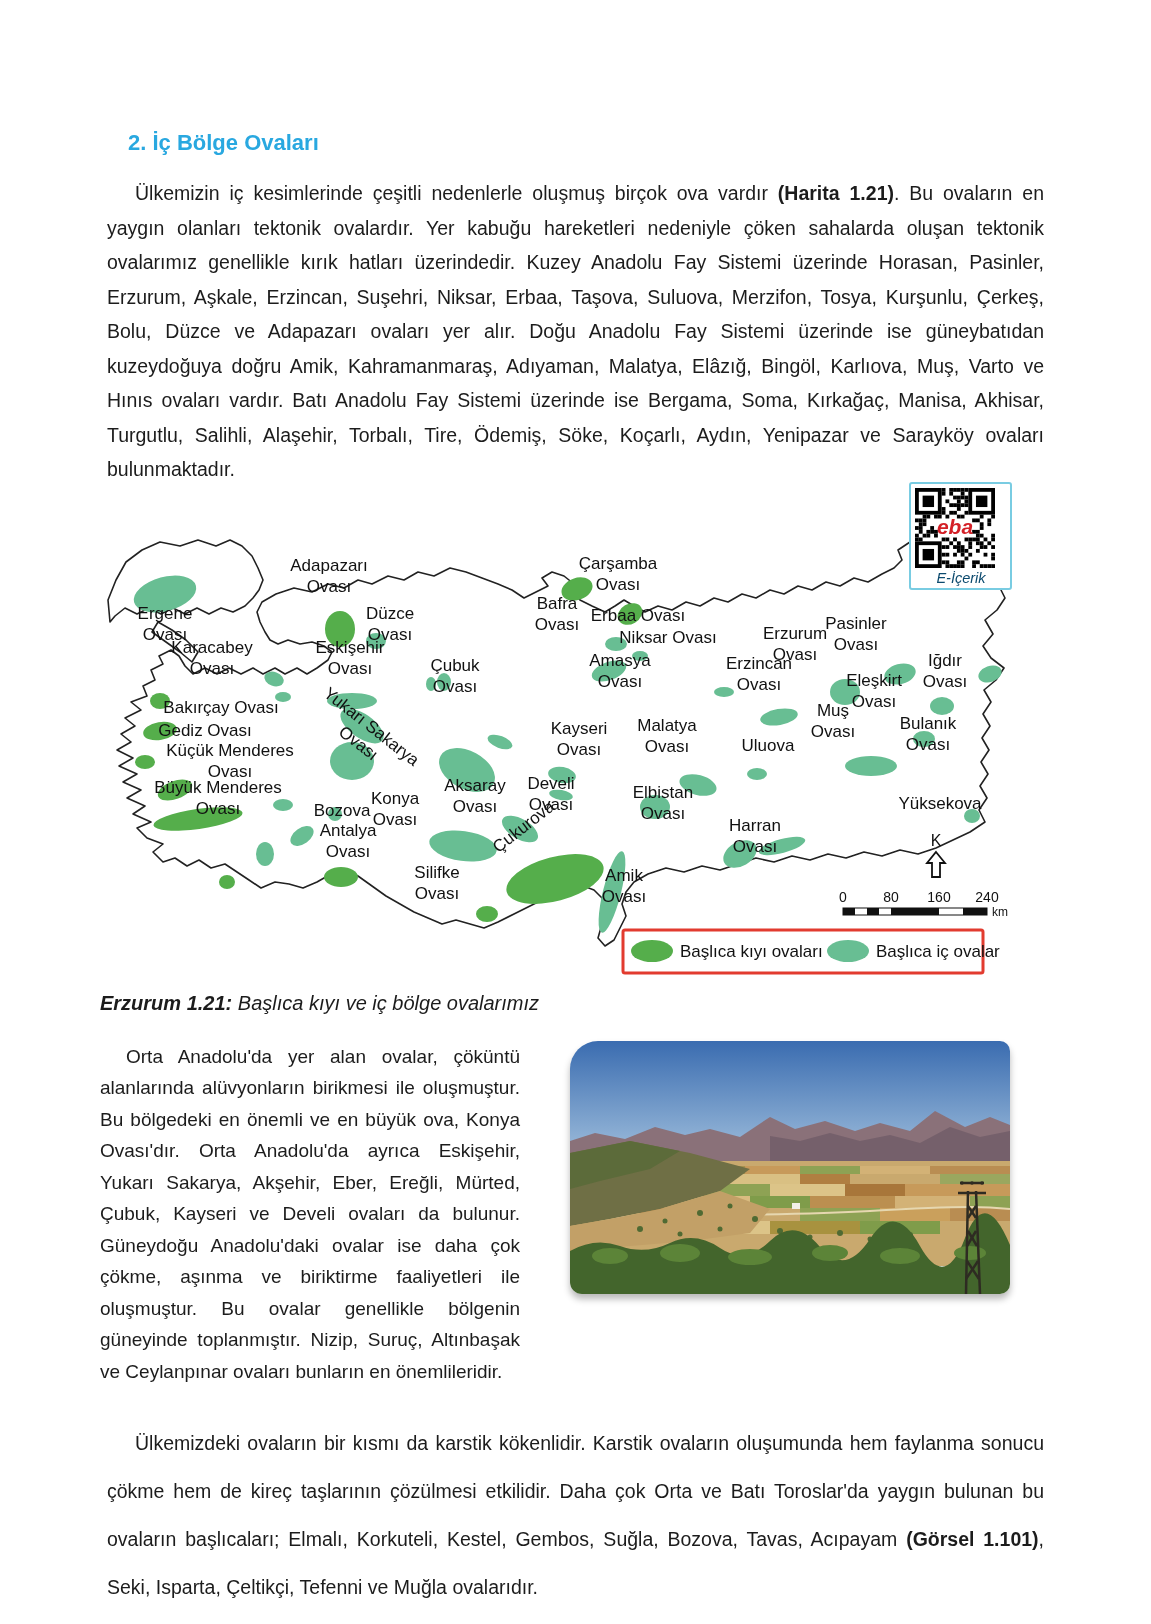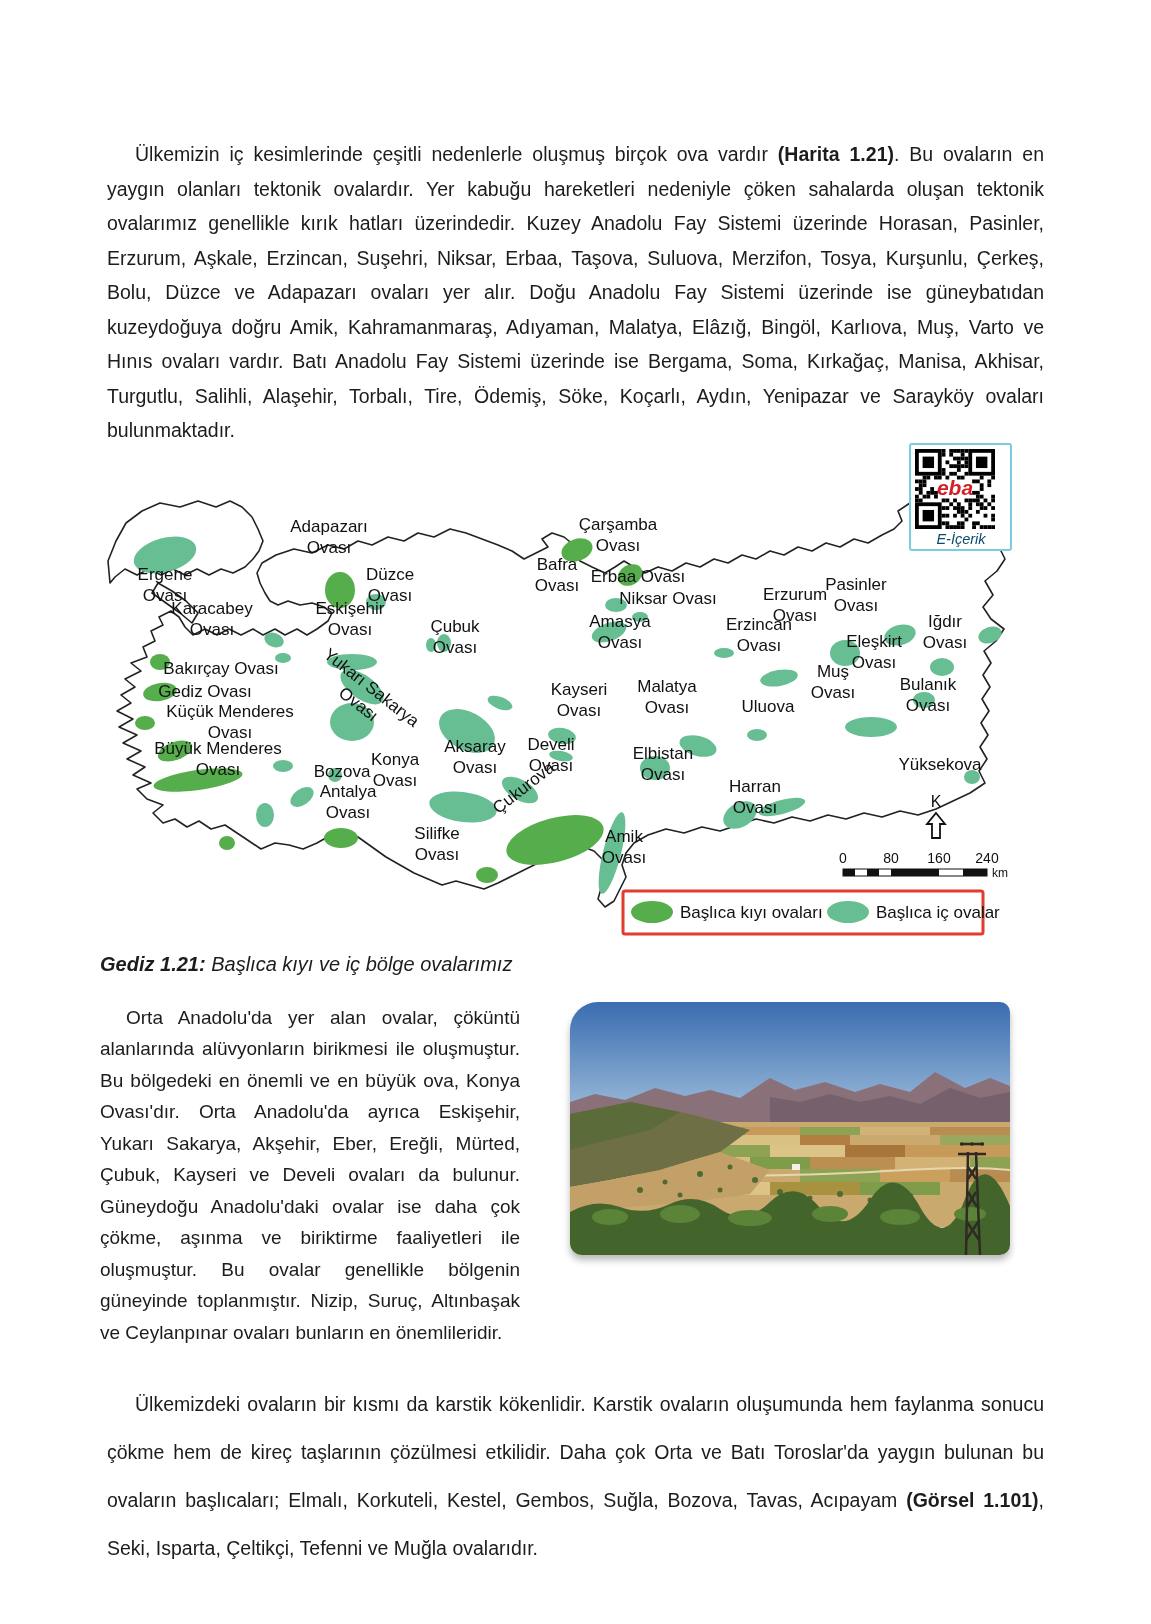--- a/index.html
+++ b/index.html
@@ -21,20 +21,21 @@
   .photo-caption{margin:16px 0 0 4px;font-size:20px;font-style:italic;}
   .karst{margin-top:32px;line-height:48px;}
   .pageno{text-align:center;font-size:19px;font-weight:bold;margin-top:52px;}
   text{font-family:"Liberation Sans",sans-serif;}
 </style>
 </head>
 <body>
 
 <div class="page">
 
+  <h2 class="heading" style="color: rgb(41, 168, 224);"><span>2. İç Bölge Ovaları</span></h2>
 
   <p class="bodytext para"><span>Ülkemizin iç kesimlerinde çeşitli nedenlerle oluşmuş birçok ova vardır </span><b>(Harita 1.21)</b><span>. Bu ovaların en yaygın olanları tektonik ovalardır. Yer kabuğu hareketleri nedeniyle çöken sahalarda oluşan tektonik ovalarımız genellikle kırık hatları üzerindedir. Kuzey Anadolu Fay Sistemi üzerinde Horasan, Pasinler, Erzurum, Aşkale, Erzincan, Suşehri, Niksar, Erbaa, Taşova, Suluova, Merzifon, Tosya, Kurşunlu, Çerkeş, Bolu, Düzce ve Adapazarı ovaları yer alır. Doğu Anadolu Fay Sistemi üzerinde ise güneybatıdan kuzeydoğuya doğru Amik, Kahramanmaraş, Adıyaman, Malatya, Elâzığ, Bingöl, Karlıova, Muş, Varto ve Hınıs ovaları vardır. Batı Anadolu Fay Sistemi üzerinde ise Bergama, Soma, Kırkağaç, Manisa, Akhisar, Turgutlu, Salihli, Alaşehir, Torbalı, Tire, Ödemiş, Söke, Koçarlı, Aydın, Yenipazar ve Sarayköy ovaları bulunmaktadır.</span></p>
 
   <div class="map-figure">
     <svg id="map-svg" viewBox="0 0 910 482" width="910" height="482">
         <path d="M162,108 L176,100 194,94 212,98 228,90 244,94 258,86 272,90 288,82 304,86 318,78 334,82 350,74 366,78 382,84 398,90 412,96 424,104 436,98 448,92 442,84 452,78 464,82 474,90 472,98 480,106 492,112 505,118 515,112 524,106 534,112 545,118 558,112 572,116 586,108 600,112 614,104 628,108 642,100 656,104 670,96 684,100 698,92 712,96 726,88 740,92 754,84 768,88 782,80 794,74 802,66 798,56 810,48 824,52 838,44 852,48 866,42 878,48 886,58 882,70 892,80 899,92 905,104 897,116 885,126 893,140 883,152 891,164 904,174 896,186 884,196 891,208 883,220 890,232 882,244 889,256 881,268 888,280 880,292 887,304 879,316 885,328 870,338 853,346 836,354 818,360 800,356 782,362 764,358 746,364 728,360 710,366 692,362 674,368 656,364 638,370 620,376 602,372 584,378 566,374 548,380 534,388 526,398 522,410 526,422 520,434 514,446 505,452 498,444 502,430 506,416 502,404 494,396 478,390 462,396 446,404 430,412 414,420 398,428 384,434 370,430 356,426 342,430 328,424 314,418 300,410 286,402 272,392 258,382 245,376 231,380 217,388 203,394 189,390 175,388 161,394 149,386 137,378 125,370 111,374 99,366 87,372 75,364 63,368 53,358 63,350 47,344 37,334 51,328 33,320 45,312 27,304 41,296 23,288 37,280 19,272 33,264 17,256 31,248 21,240 35,232 25,224 41,216 31,208 47,202 43,192 55,186 51,176 63,170 59,162 71,156 79,162 85,172 93,180 105,174 117,180 129,174 141,180 153,174 163,180 175,174 185,180 197,174 207,180 217,174 228,166 232,158 224,152 212,148 200,150 188,146 178,150 170,146 165,138 160,128 157,118 Z" fill="#ffffff" stroke="#222222" stroke-width="1.6" stroke-linejoin="round"></path>
         <path d="M10,128 L8,106 16,86 26,68 42,56 60,48 80,52 98,46 116,52 130,46 142,52 152,62 158,74 163,86 159,96 153,104 145,112 133,118 121,114 109,120 97,114 85,120 73,114 61,120 49,114 37,120 25,114 15,122 Z" fill="#ffffff" stroke="#222222" stroke-width="1.6" stroke-linejoin="round"></path>
         <path d="M58,128 L72,136 86,146 98,158 92,168 80,158 66,148 52,138 Z" fill="#ffffff" stroke="#222222" stroke-width="1.6" stroke-linejoin="round"></path>
         <ellipse cx="65" cy="100" rx="32" ry="17" transform="rotate(-15 65 100)" fill="#68be93"></ellipse>
         <ellipse cx="240" cy="135" rx="15" ry="18" transform="rotate(0 240 135)" fill="#55ae4b"></ellipse>
@@ -271,21 +272,21 @@
           <rect x="60.95238095238095" y="7.619047619047619" width="11.428571428571427" height="11.428571428571427" fill="#000"></rect>
           <rect x="0" y="53.33333333333333" width="26.666666666666664" height="26.666666666666664" fill="#000"></rect>
           <rect x="3.8095238095238093" y="57.14285714285714" width="19.047619047619047" height="19.047619047619047" fill="#fff"></rect>
           <rect x="7.619047619047619" y="60.95238095238095" width="11.428571428571427" height="11.428571428571427" fill="#000"></rect>
           <text x="40" y="46" text-anchor="middle" font-size="21" fill="#d42027" font-family="&quot;Liberation Serif&quot;,serif" font-style="italic" font-weight="bold">eba</text>
         </svg>
       <div class="qr-label">E-İçerik</div>
     </div>
   </div>
 
-  <p class="map-caption"><span class="cap-bold">Gediz 1.21:</span><span> Başlıca kıyı ve iç bölge ovalarımız</span></p>
+  <p class="map-caption"><span class="cap-bold">Erzurum 1.21:</span><span> Başlıca kıyı ve iç bölge ovalarımız</span></p>
 
   <div class="columns">
     <p class="leftcol">Orta Anadolu'da yer alan ovalar, çöküntü alanlarında alüvyonların birikmesi ile oluşmuştur. Bu bölgedeki en önemli ve en büyük ova, Konya Ovası'dır. Orta Anadolu'da ayrıca Eskişehir, Yukarı Sakarya, Akşehir, Eber, Ereğli, Mürted, Çubuk, Kayseri ve Develi ovaları da bulunur. Güneydoğu Anadolu'daki ovalar ise daha çok çökme, aşınma ve biriktirme faaliyetleri ile oluşmuştur. Bu ovalar genellikle bölgenin güneyinde toplanmıştır. Nizip, Suruç, Altınbaşak ve Ceylanpınar ovaları bunların en önemlileridir.</p>
     <div class="photo-col">
       <div class="photo">
         <svg viewBox="0 0 440 253" width="440" height="253">
           <defs>
             <linearGradient id="sky" x1="0" y1="0" x2="0" y2="1">
               <stop offset="0" stop-color="#3a6cb0"></stop>
                 <stop offset="1" stop-color="#a9c6e0"></stop>

